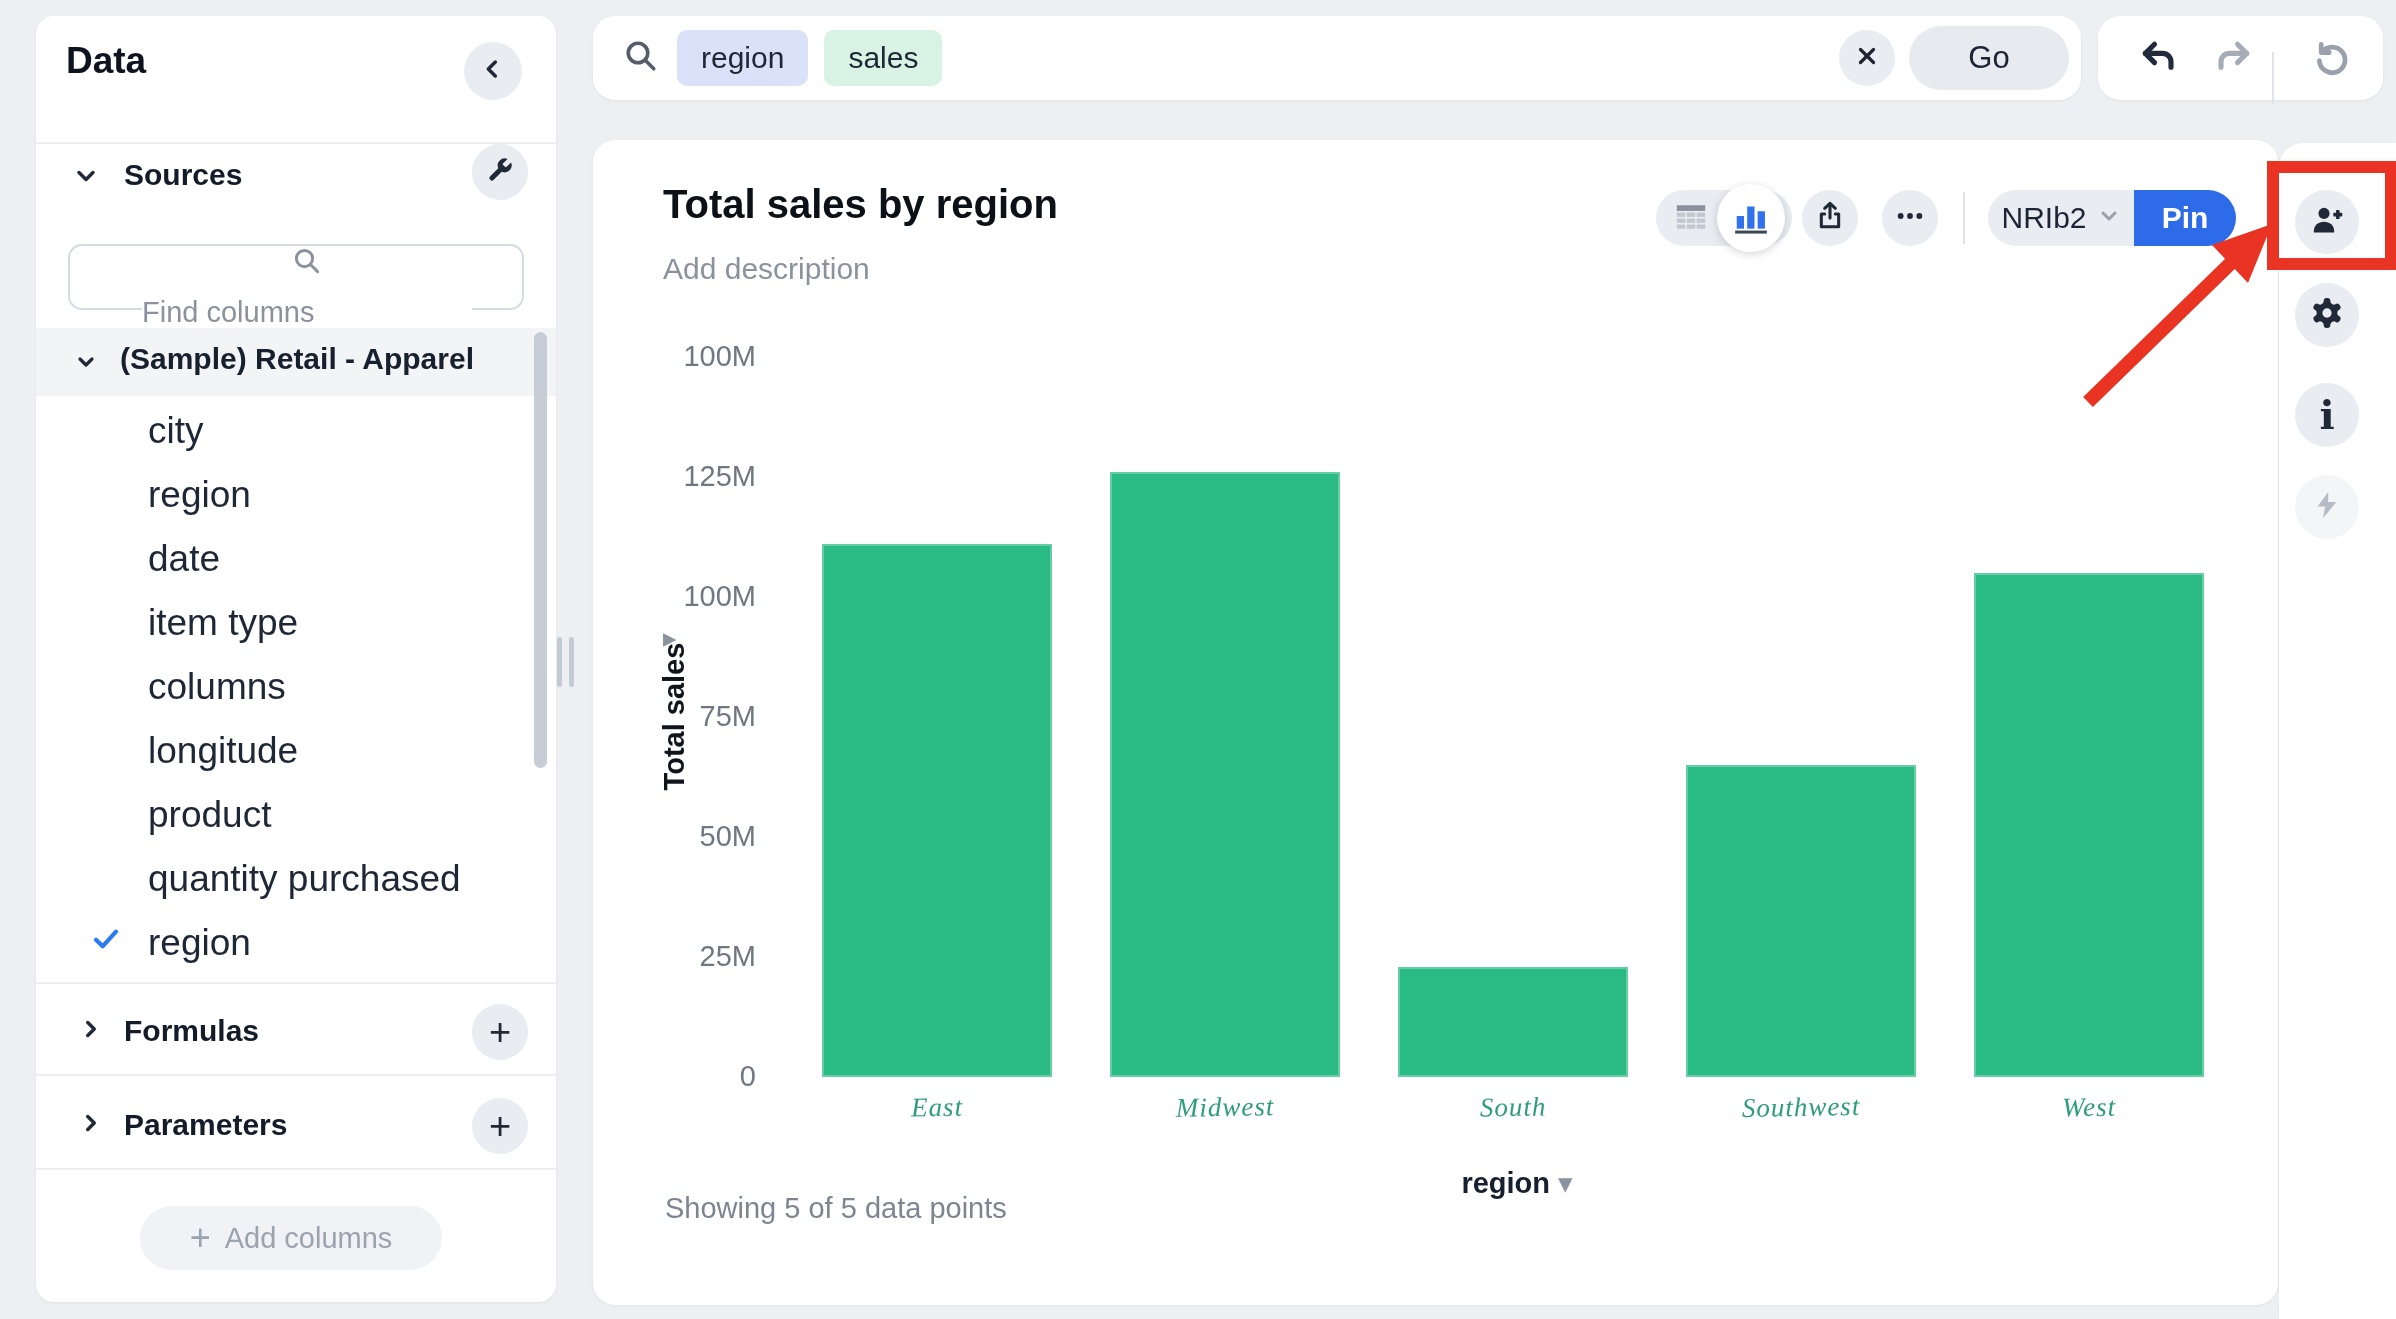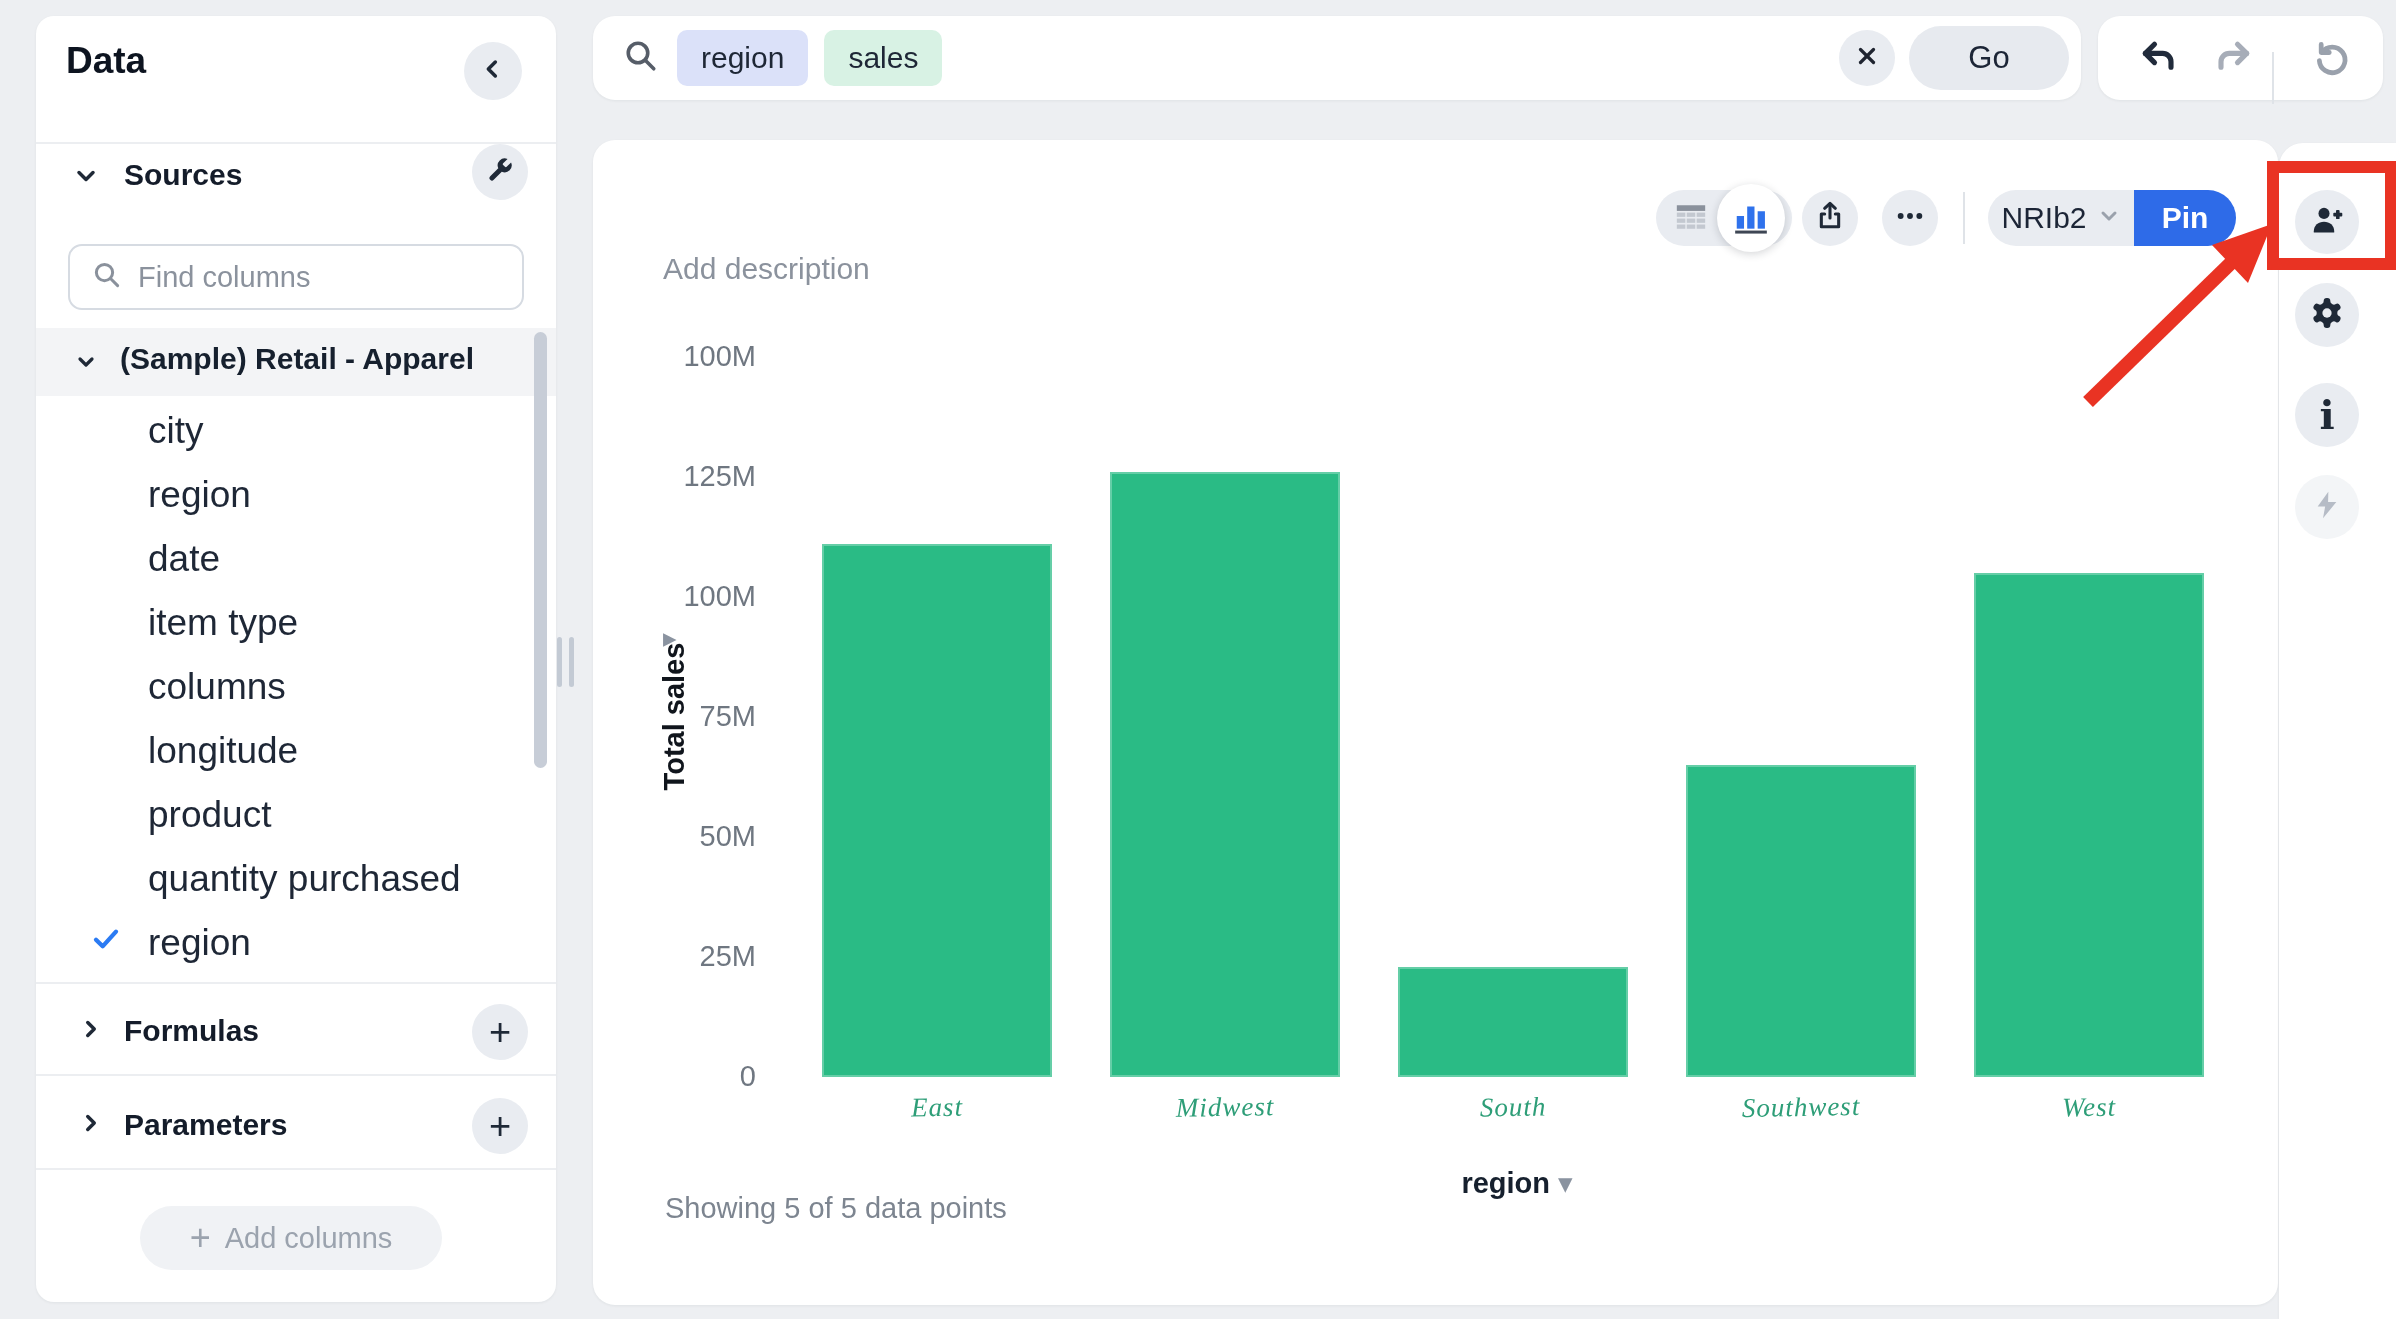--- a/index.html
+++ b/index.html
@@ -7,21 +7,21 @@
   body { background:#edeff2; font-family:"Liberation Sans", sans-serif; color:#1d2736; }
   .stage { position:relative; width:2396px; height:1319px; }
   .card { position:absolute; background:#fff; border-radius:20px; box-shadow:0 1px 3px rgba(20,28,40,.06);margin-left:8px; }
 
   
   .sidebar { left:28px; top:16px; width:520px; height:1286px; border-radius:18px; }
   .sb-title { position:absolute; left:30px; top:24px; font-size:37px; font-weight:700; color:#0d1420; }
   .circle-btn { position:absolute; background:#e9ecf1; border-radius:50%; display:flex; align-items:center; justify-content:center; cursor:pointer; }
   .divider { position:absolute; left:0; width:100%; height:2px; background:#eceef1; }
   .sb-row-label { position:absolute; font-size:30px; font-weight:600; color:#141c2a; }
-  .find-box { position:absolute; left:32px; top:228px; width:456px; height:66px; border:2px solid #d6dbe2; border-radius:14px; display:flex; align-items:center; padding-left:22px; gap:16px; background:#fff; }
+  .find-box { position:absolute; left:32px; top:228px; width:456px; height:66px; border:2px solid #d6dbe2; border-radius:14px; display:flex; align-items:center; padding-left:22px; gap:16px; background:#fff;flex-direction:column; }
   .find-box input { border:none; outline:none; font-size:29px; color:#1d2736; width:330px; font-family:"Liberation Sans", sans-serif; }
   .find-box input::placeholder { color:#8b929d; }
   .group-row { position:absolute; left:0; top:312px; width:520px; height:68px; background:#f3f4f6; }
   .group-label { position:absolute; left:84px; top:14px; font-size:30px; font-weight:600; color:#16202e; }
   .col-row { position:absolute; left:0; width:506px; height:64px; cursor:pointer; }
   .col-row .lbl { position:absolute; left:112px; top:15px; font-size:37px; color:#1e2736; }
   .col-check { position:absolute; left:54px; top:16px; }
   .sb-scroll { position:absolute; left:498px; top:316px; width:13px; height:436px; border-radius:7px; background:#c7cdd7; }
   .add-pill { position:absolute; left:104px; top:1190px; width:302px; height:64px; border-radius:32px; background:#f0f2f5; display:flex; align-items:center; justify-content:center; gap:14px; color:#9ba3ae; font-size:29px; cursor:pointer; }
   .resize-handle { position:absolute; left:557px; top:637px; width:18px; height:50px; cursor:col-resize; }
@@ -216,20 +216,21 @@
   </div>
   <div class="hist-div"></div>
   <span style="position:absolute; left:2308px; top:36px; cursor:pointer;">
     <svg width="44" height="44" viewBox="0 0 24 24">
         <path d="M7.2 4.6 v4.4 h4.4" fill="none" stroke="#9aa1ac" stroke-width="2.6" stroke-linecap="round" stroke-linejoin="round"></path>
         <path d="M7.6 8.8 a7 7 0 1 1 -1.4 4.6" fill="none" stroke="#9aa1ac" stroke-width="2.6" stroke-linecap="round"></path>
       </svg>
   </span>
 
   <div class="card main">
+    <div class="chart-title">Total sales by region</div>
     <div class="chart-desc">Add description</div>
 
     <div class="seg">
       <span style="position:absolute; left:18px; top:12px; cursor:pointer;">
         <span>
           <svg width="34" height="32" viewBox="0 0 24 22">
               <rect x="2" y="2" width="20" height="4" fill="#8a919c"></rect>
               <g fill="#c3c8d0">
                 <rect x="2" y="7.2" width="6" height="3"></rect>
                 <rect x="9" y="7.2" width="6" height="3"></rect>

